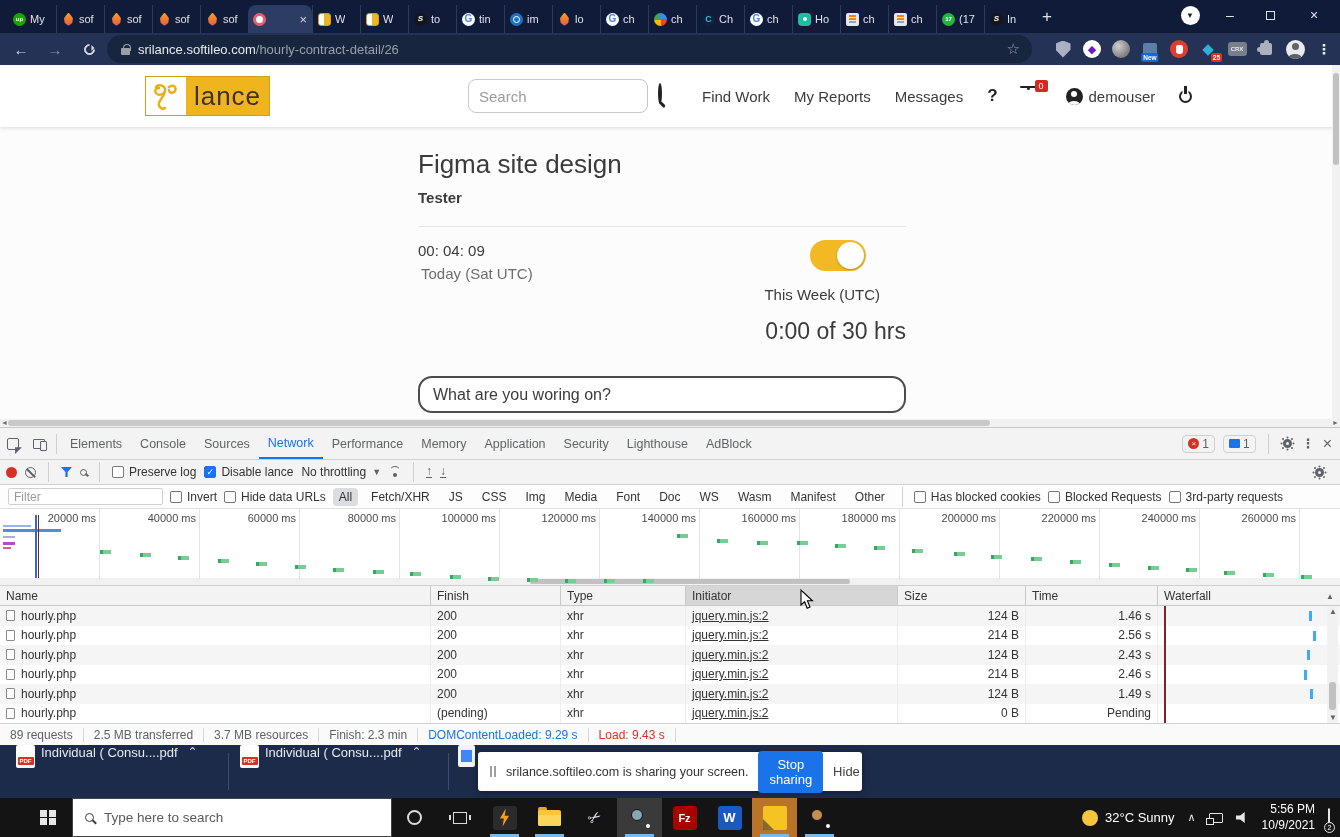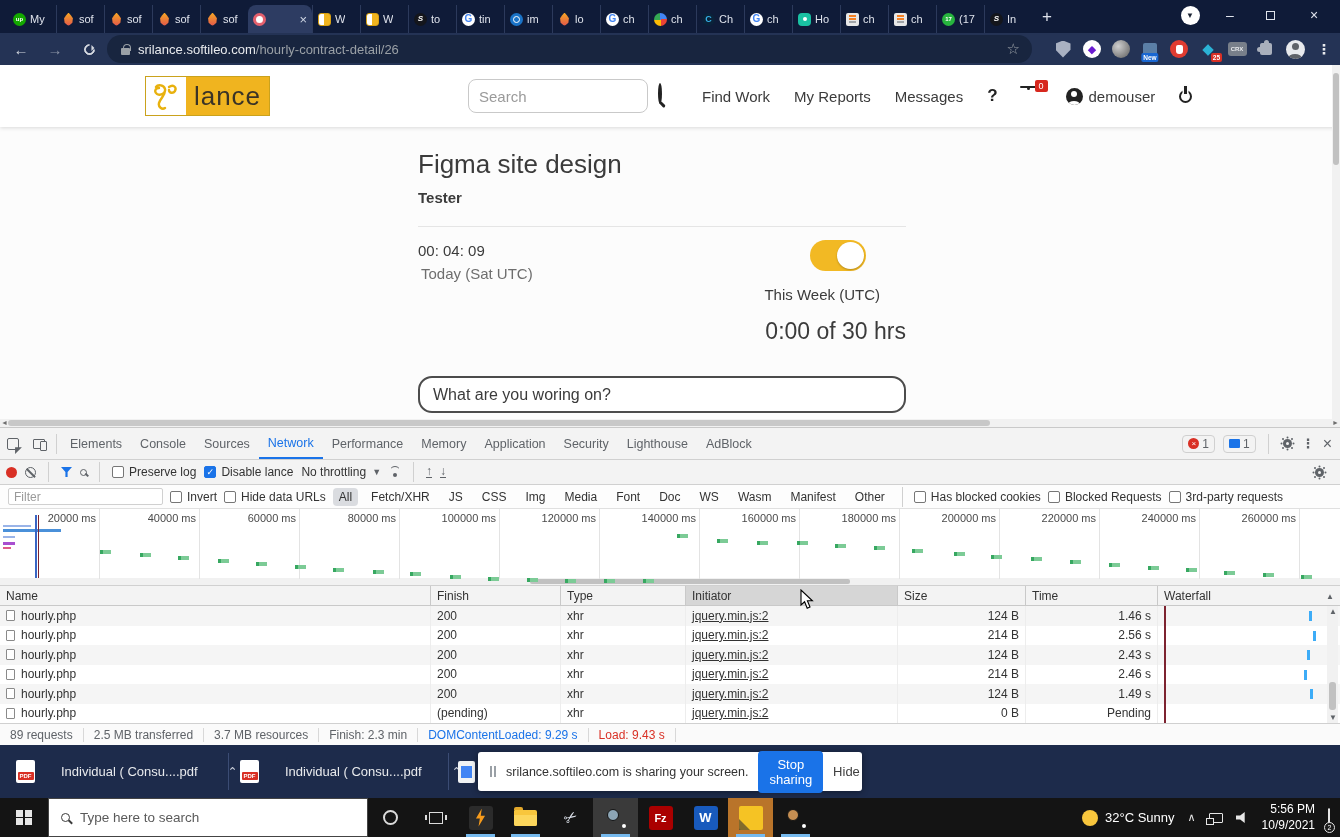--- a/index.html
+++ b/index.html
@@ -183,36 +183,36 @@
   #rows-scroll .sc-dn { position:absolute; bottom:1px; left:2px; }
   #rows-scroll .sc-th { position:absolute; left:2px; bottom:13px; width:7px; height:28px; background:#c1c1c1; border-radius:3px; }
 
   #dt-summary { position:absolute; left:0; top:295px; width:1340px; height:23px; background:#fafafa; border-top:1px solid #d0d0d0; display:flex; align-items:center; font-size:12px; color:#5f6368; }
   .sum-item { padding:0 10px; border-right:1px solid #d8d8d8; white-space:nowrap; }
   .sum-item.blue { color:#1a73e8; }
   .sum-item.red { color:#d93025; }
 
   
   #dlbar { position:absolute; left:0; top:745px; width:1340px; height:53px; background:#1d2b4b; }
-  .dl-item { position:absolute; top:0; height:53px; display:flex; align-items:center; gap:26px; color:#e8eaed; font-size:13px; }
+  .dl-item { position:absolute; top:0; height:53px; display:flex; gap:6px; color:#e8eaed; font-size:13px; }
   .pdf-ic { width:19px; height:23px; background:#fff; border-radius:2px; position:relative; display:flex; align-items:flex-end; justify-content:center; }
   .pdf-ic::after { content:"PDF"; background:#d93025; color:#fff; font-size:6px; font-weight:bold; padding:1px 2px; border-radius:1px; margin-bottom:3px; }
   .doc-blue-ic { width:17px; height:22px; background:#f1f3f4; border-radius:2px; position:relative; }
   .doc-blue-ic::after { content:""; position:absolute; left:3px; top:5px; width:11px; height:12px; background:#4285f4; }
   .dl-chev { color:#c7cdd8; font-size:12px; margin-left:4px; }
   .dl-sep { position:absolute; top:8px; width:1px; height:37px; background:#3b4c74; }
   #share-dialog { position:absolute; left:478px; top:752px; width:384px; height:39px; background:#fff; border-radius:3px; box-shadow:0 1px 6px rgba(0,0,0,.4); display:flex; align-items:center; gap:10px; padding:0 12px; }
   .share-bars { display:flex; gap:2px; }
   .share-bars i { width:2px; height:11px; background:#9aa0a6; }
   #share-msg { font-size:12.5px; color:#333; white-space:nowrap; }
   #stop-sharing { background:#1a73e8; color:#fff; border:none; border-radius:4px; font-size:13px; padding:6px 11px; font-family:inherit; }
   #share-hide { color:#404040; font-size:13px; }
 
   
-  #taskbar { position:absolute; left:0; top:798px; width:1340px; height:39px; background:#141414; display:flex; align-items:stretch; }
+  #taskbar { position:absolute; left:0; top:798px; width:1340px; height:39px; background:#141414; display:flex; align-items:stretch;padding-left:24px; }
   #start-btn { width:48px; display:flex; align-items:center; justify-content:center; }
   .win-logo { display:grid; grid-template-columns:7px 7px; grid-template-rows:7px 7px; gap:1.5px; }
   .win-logo i { background:#e6e6e6; }
   #tb-search { width:320px; background:#fff; display:flex; align-items:center; gap:10px; padding:0 12px; border:1px solid #444; }
   #tb-search .mag2 { width:9px; height:9px; border:1.8px solid #3c3c3c; border-radius:50%; position:relative; flex:0 0 auto; }
   #tb-search .mag2::after { content:""; position:absolute; width:5px; height:1.8px; background:#3c3c3c; transform:rotate(45deg); right:-4px; bottom:-2px; }
   #tb-search span { color:#5a5a5a; font-size:13.5px; }
   .tb-slot { width:45px; display:flex; align-items:center; justify-content:center; position:relative; }
   .tb-slot.hl { background:#3a3a3a; }
   .tb-slot.hl-orange { background:#b9742a; }

